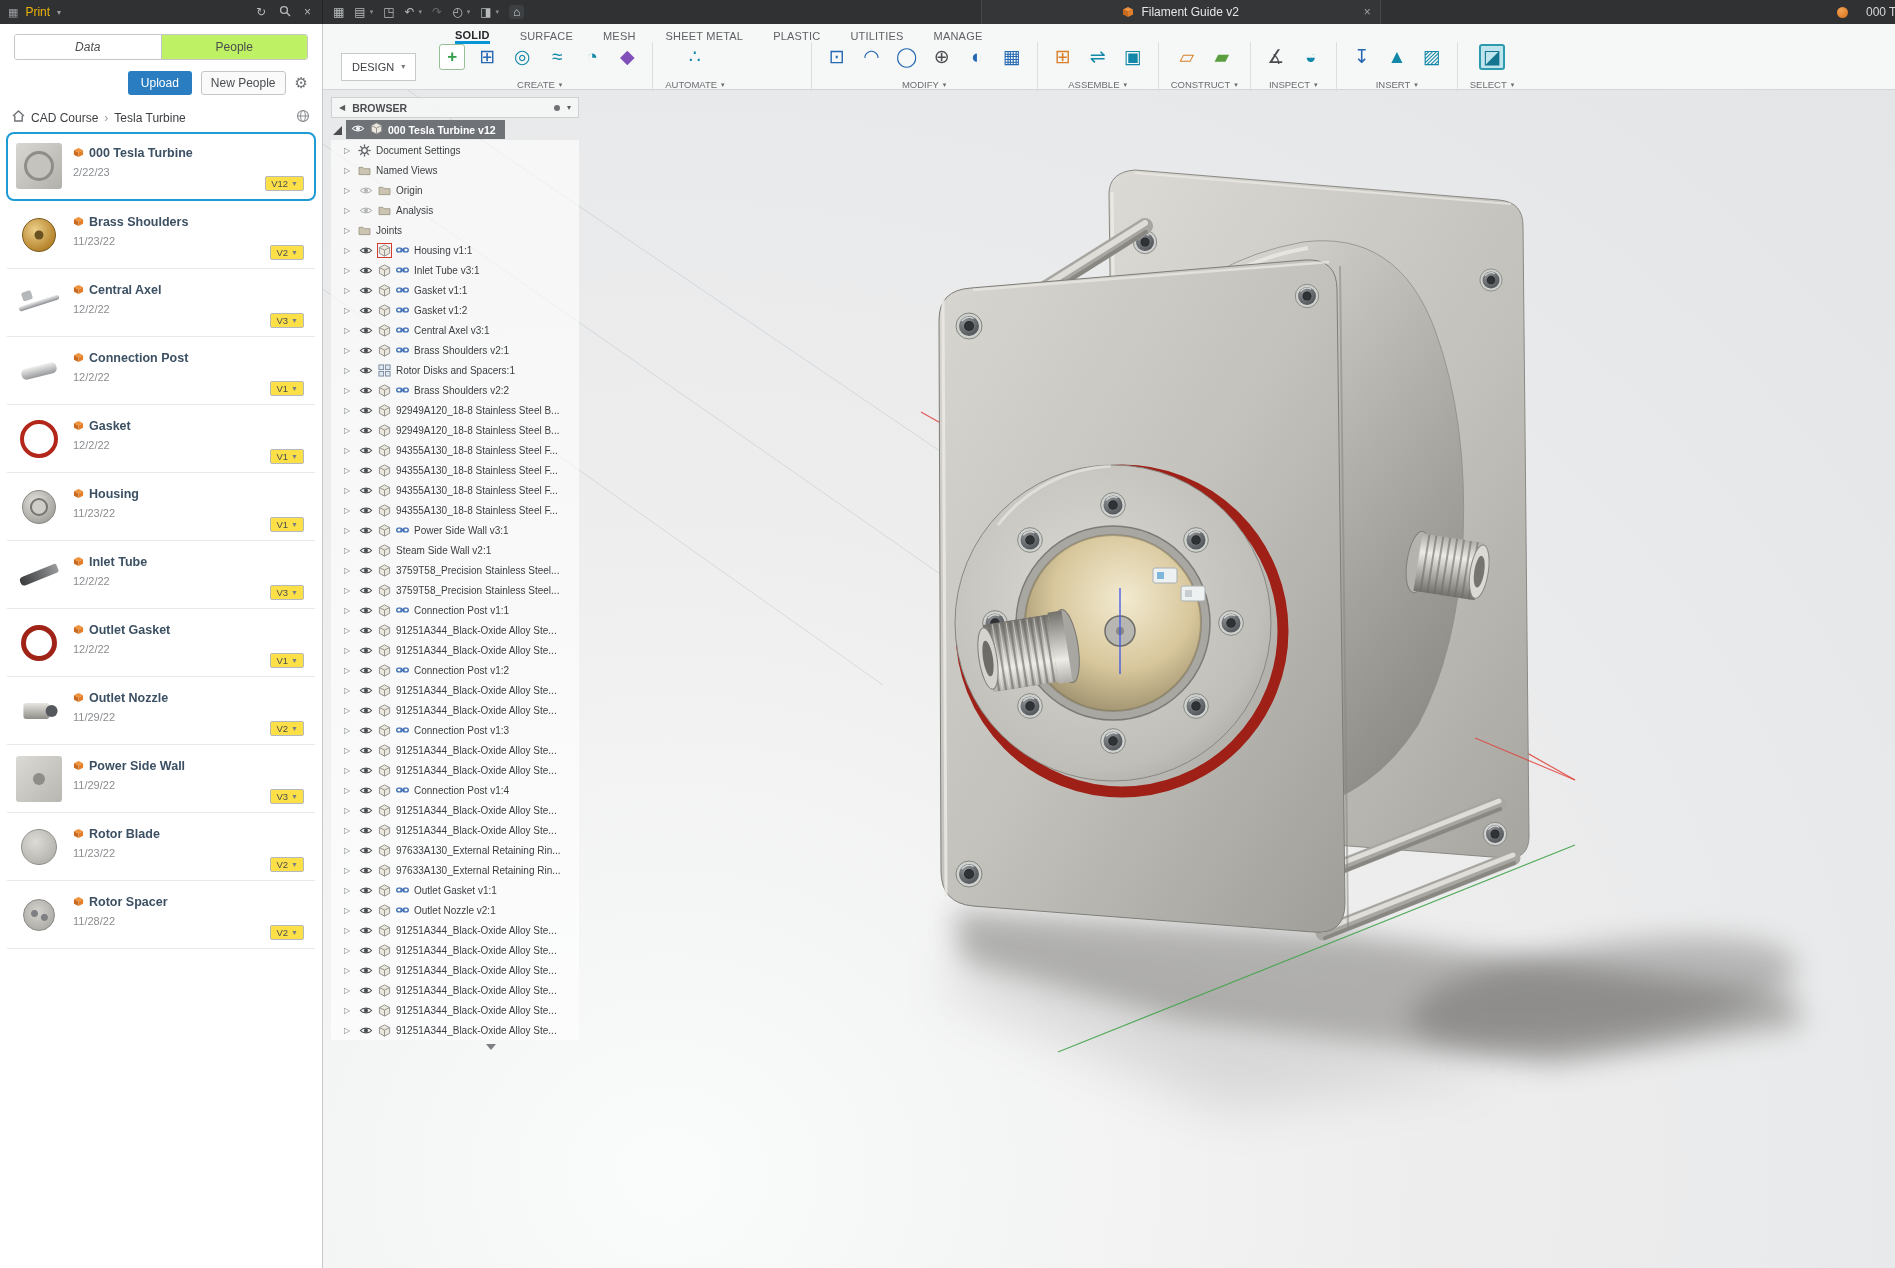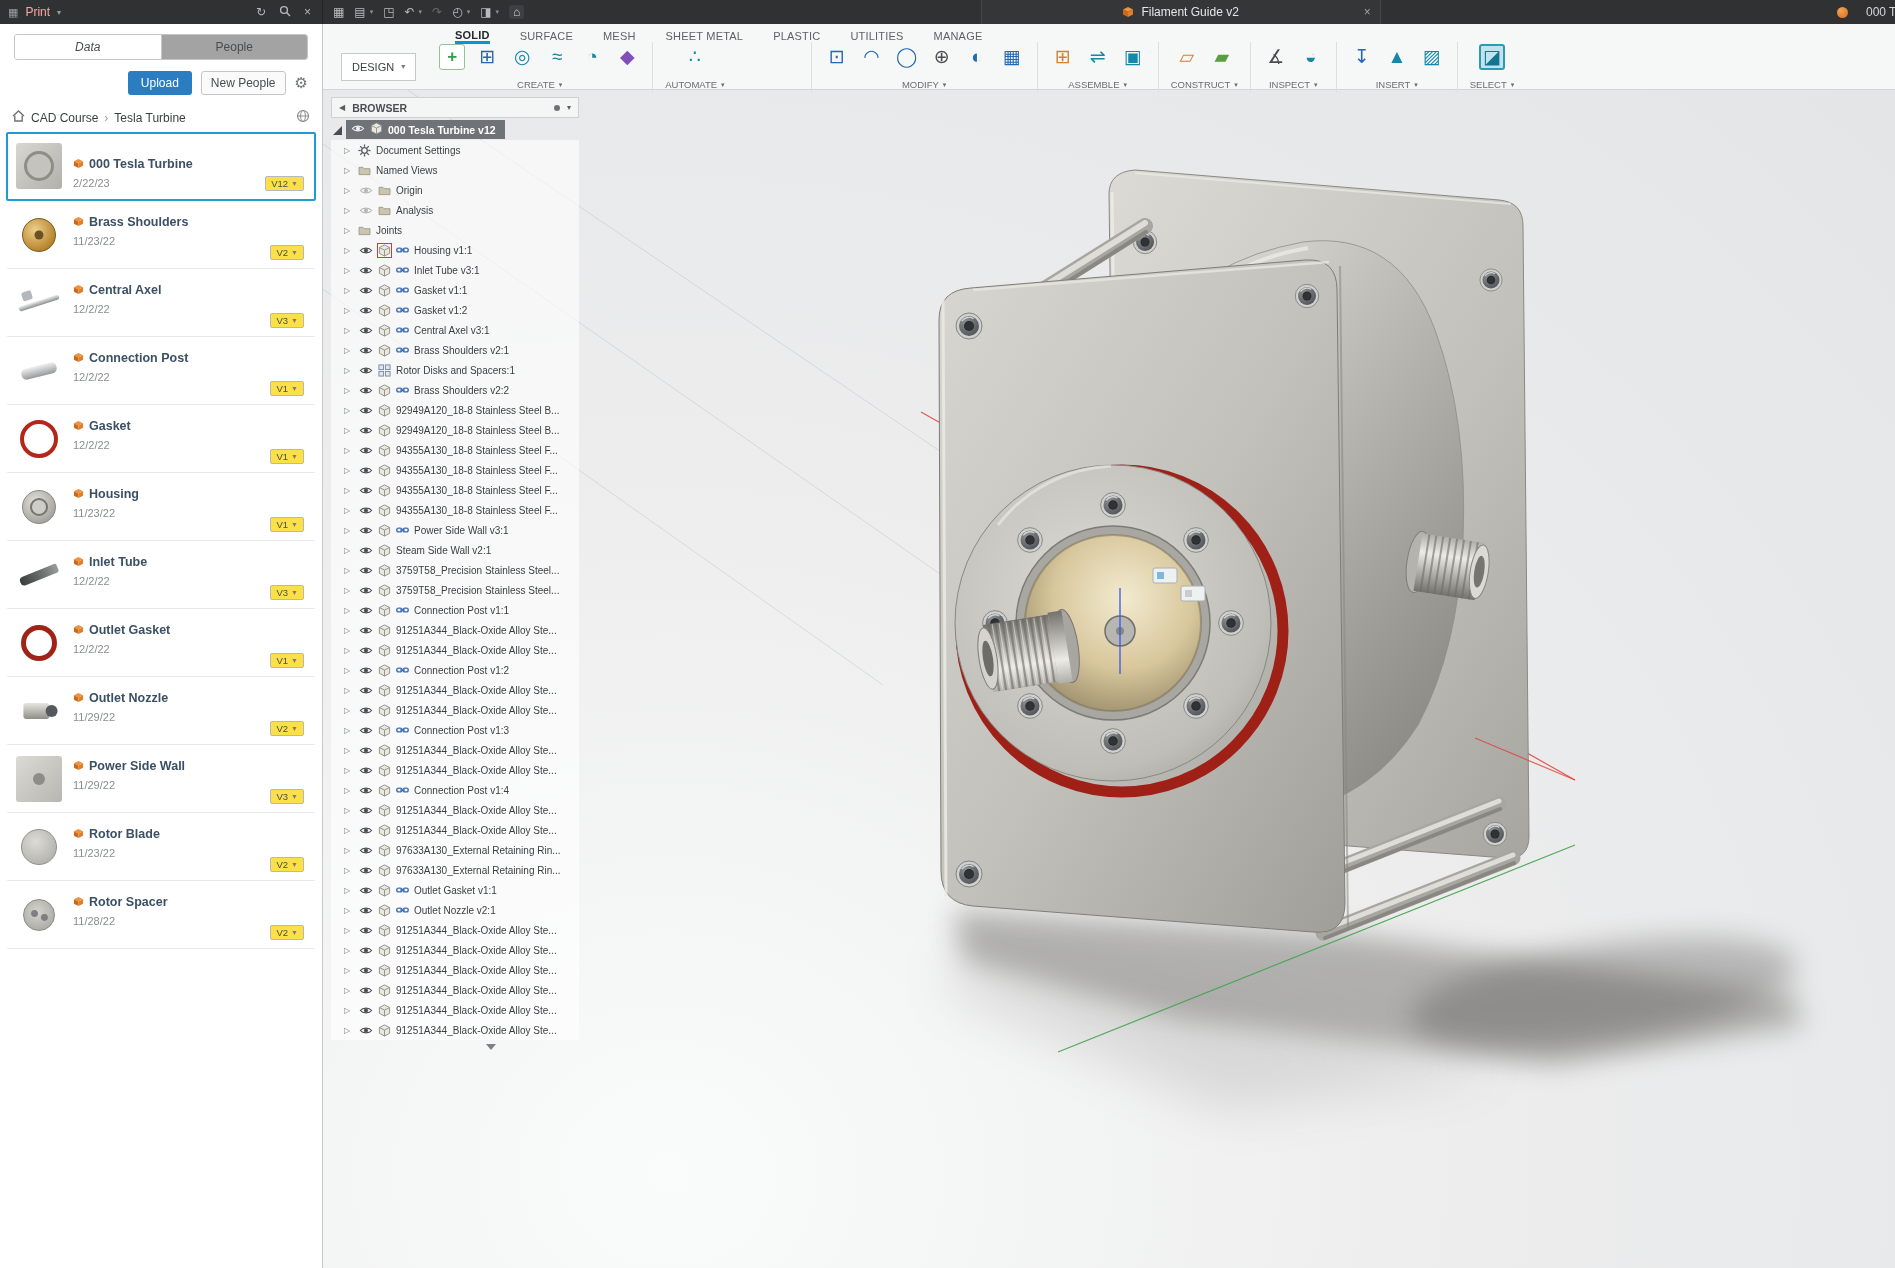--- a/index.html
+++ b/index.html
@@ -4,58 +4,58 @@
 <style>
   * { margin:0; padding:0; box-sizing:border-box; }
   html,body { width:1895px; height:1268px; overflow:hidden;
     font-family:"Liberation Sans","DejaVu Sans",sans-serif; background:#e8eaeb; }
 
   
   .topbar { position:absolute; left:0; top:0; width:1895px; height:24px;
     background:#2f3133; display:flex; align-items:stretch; color:#c9cbcd; font-size:12px; z-index:40; }
   .tb-left { width:323px; display:flex; align-items:center; gap:7px; padding:0 8px; border-right:1px solid #222426; }
   .tb-left .grip { color:#9a9da0; font-size:11px; }
-  .tb-left .print { color:#fca5a5; }
+  .tb-left .print { color:#eab308; }
   .tb-caret { font-size:8px; color:#9a9da0; }
   .tb-left .spring { flex:1; }
   .tb-mini { color:#b5b8ba; font-size:12px; cursor:pointer; padding:0 3px; }
   .tb-mid { flex:1; display:flex; align-items:stretch; position:relative; }
   .app-icons { display:flex; align-items:center; gap:10px; padding:0 10px; }
   .tbico { color:#b8bbbd; font-size:12px; cursor:pointer; }
   .tbico.dim { opacity:.4; }
   .tbico.homebox { background:#3d4042; border-radius:3px; padding:0 4px; color:#d0d3d5; }
   .tbcaret { font-size:7px; color:#8b8e90; margin-left:-6px; }
   .doc-tab { width:400px; margin:0 auto; background:#343638; border-left:1px solid #454749; border-right:1px solid #454749;
     display:flex; align-items:center; justify-content:center; gap:7px; color:#e4e6e8; position:relative; }
   .doc-tab .close-x { position:absolute; right:9px; color:#a0a3a5; cursor:pointer; }
   .cube12 { display:inline-flex; }
   .right-tab { display:flex; align-items:center; gap:18px; padding:0 4px 0 10px; color:#d6d8da; white-space:nowrap; overflow:hidden; width:68px; }
   .orange-dot { width:11px; height:11px; border-radius:50%; background:radial-gradient(circle at 35% 30%,#f3a356,#d66f17); flex:none; }
 
   
   .data-panel { position:absolute; left:0; top:24px; width:323px; bottom:0; background:#fff;
     border-right:1px solid #c6c8ca; z-index:30; }
   .panel-tabs { margin:10px 14px 0; display:flex; border:1px solid #c3c5c7; border-radius:3px; overflow:hidden; }
-  .ptab { flex:1; text-align:center; padding:5px 0; font-size:12px; color:#4a4d50; background:#a3a3a3; cursor:pointer; }
+  .ptab { flex:1; text-align:center; padding:5px 0; font-size:12px; color:#4a4d50; background:#bef264; cursor:pointer; }
   .ptab.active { background:#fff;font-style:italic; }
   .ptab + .ptab { border-left:1px solid #c3c5c7; }
   .panel-actions { display:flex; justify-content:flex-end; align-items:center; gap:9px; margin:11px 14px 0; }
   .btn-upload { background:#2a7dc0; color:#fff; border:none; border-radius:3px; font-size:12px; font-weight:normal;
     padding:5px 13px; cursor:pointer; }
   .btn-plain { background:#fafafa; color:#4a4d50; border:1px solid #c3c5c7; border-radius:3px; font-size:12px;
     padding:4px 9px; cursor:pointer; }
   .gear-btn { color:#6f7275; font-size:15px; cursor:pointer; }
   .breadcrumb { display:flex; align-items:center; gap:6px; margin:14px 12px 6px; font-size:12px; color:#3c3f42; }
   .crumb { cursor:pointer; }
   .crumb-sep { color:#9a9da0; }
   .bc-spring { flex:1; }
   .cards { margin:4px 6px 0; display:flex; flex-direction:column; }
   .card { position:relative; display:flex; gap:11px; padding:9px 8px 10px; border:2px solid transparent;
     border-bottom:1px solid #e8e9ea; cursor:pointer; background:#fff; }
-  .card.selected { border:2px solid #1f9bd4; border-radius:2px;align-items:flex-end; }
+  .card.selected { border:2px solid #1f9bd4; border-radius:8px; }
   .thumb { width:46px; height:46px; position:relative; flex:none; background:#fff; }
   .thumb::before,.thumb::after { content:""; position:absolute; top:50%; left:50%; transform:translate(-50%,-50%); }
   .t-turbine { background:linear-gradient(135deg,#d9d7d2,#b2b0ab); border-radius:3px; }
   .t-turbine::after { width:24px; height:24px; border-radius:50%; background:#c5c3be; border:3px solid #8f8d88; }
   .t-brass::after { width:32px; height:32px; border-radius:50%; background:radial-gradient(circle at 38% 35%,#ecd08a,#b8862f 70%,#8a5f1c); border:1px solid #7a5a1e; }
   .t-brass::before { width:9px; height:9px; border-radius:50%; background:#6a5122; z-index:1; }
   .t-axel::after { width:42px; height:5px; border-radius:3px; background:linear-gradient(#eee,#8a8d90); transform:translate(-50%,-50%) rotate(-18deg); }
   .t-axel::before { width:10px; height:9px; border-radius:2px; background:#b5b8ba; transform:translate(-170%,-130%) rotate(-18deg); }
   .t-post::after { width:36px; height:11px; border-radius:5px; background:linear-gradient(#f0f0ee,#97999b); transform:translate(-50%,-50%) rotate(-14deg); }
   .t-gasket::after { width:30px; height:30px; border-radius:50%; border:4px solid #b3261a; }

